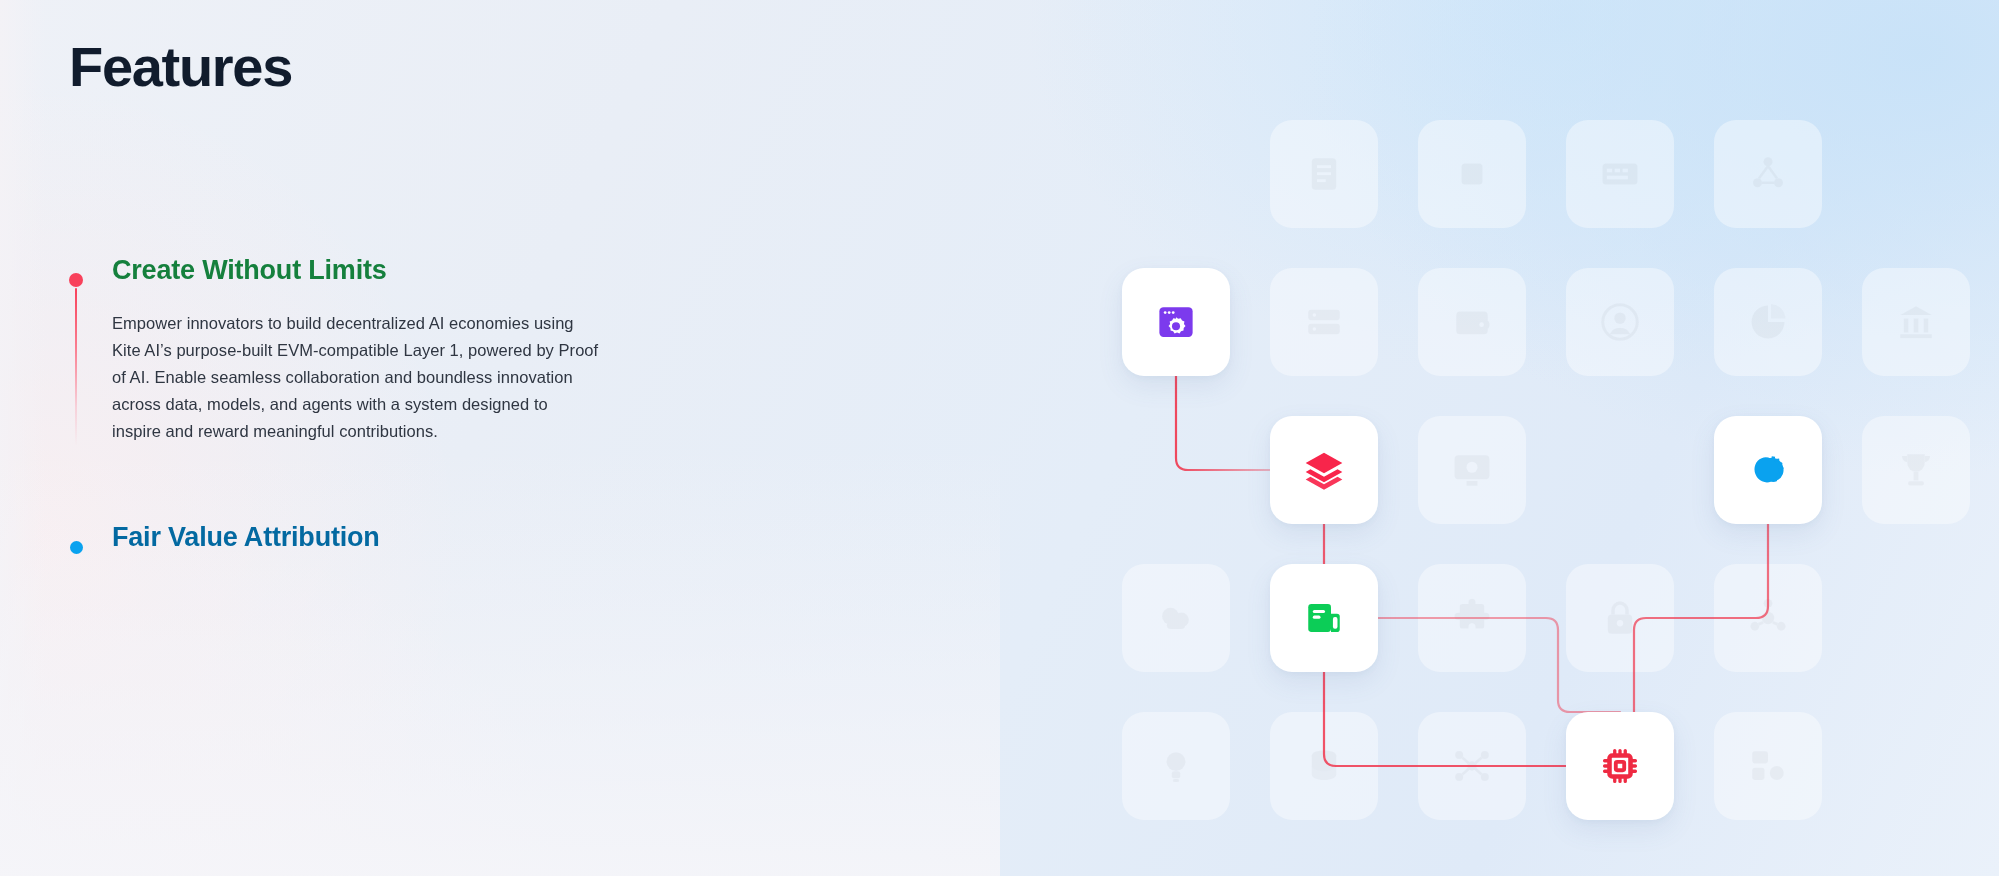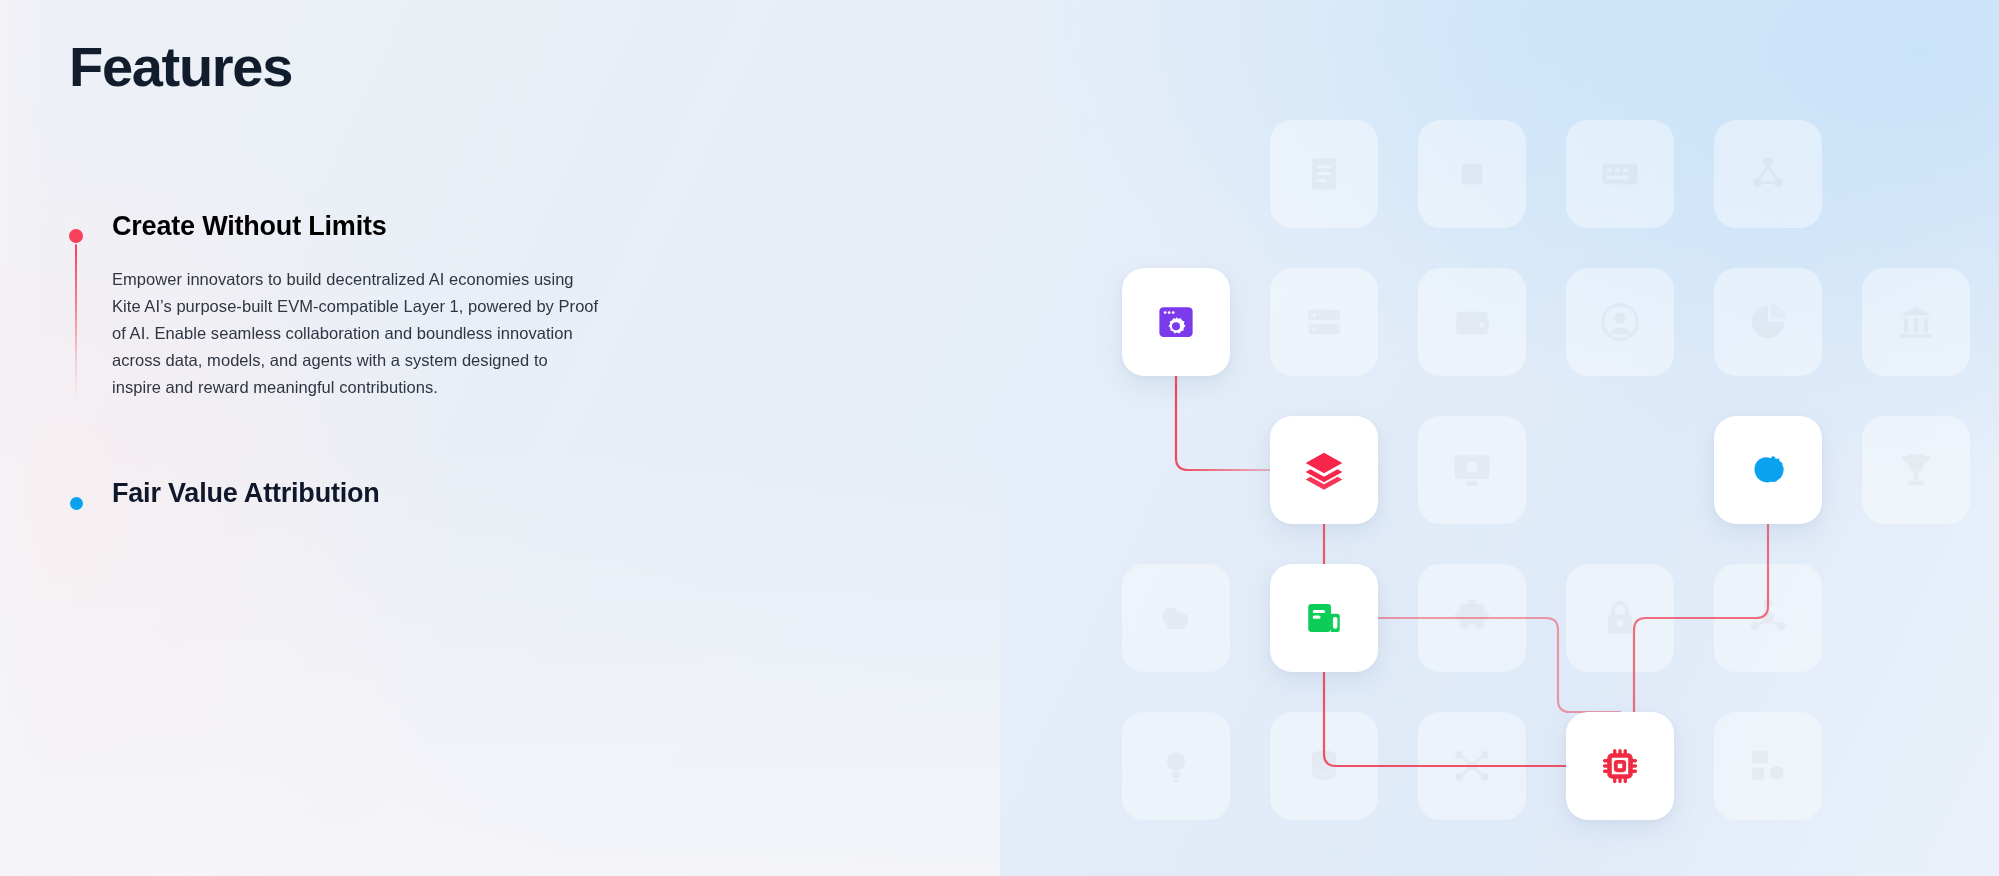--- a/index.html
+++ b/index.html
@@ -79,22 +79,22 @@
     height: 158px;
     border-radius: 2px;
   }
 
   .feature-title {
     font-size: 27px;
     font-weight: 700;
     letter-spacing: -0.2px;
     line-height: 1.38;
   }
-  .feature.active .feature-title { color: #000000; }
-  .feature.inactive .feature-title { color: #0f172a; }
+  .feature.active .feature-title { color: #15803d; margin-top: 44px; }
+  .feature.inactive .feature-title { color: #0369a1; }
 
   .feature-body {
     margin-top: 21px;
     font-size: 16.5px;
     line-height: 27px;
     color: #2f3642;
     max-width: 487px;
     letter-spacing: 0.05px;
   }
 

